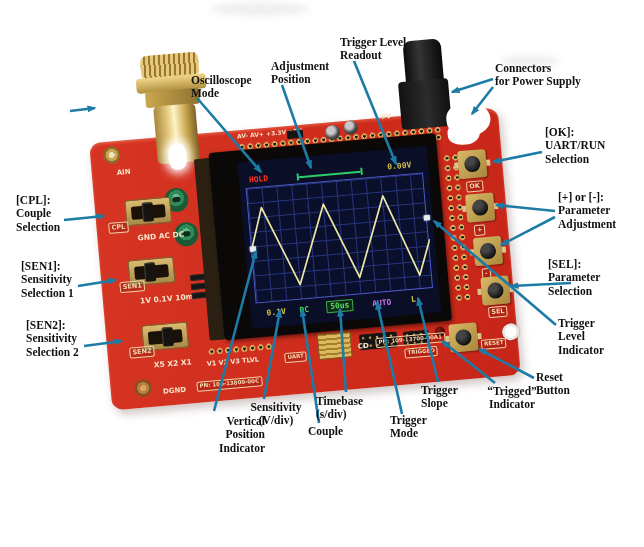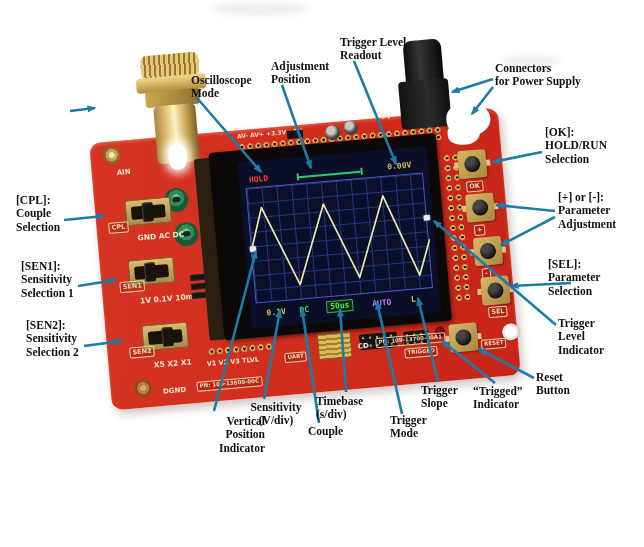--- a/index.html
+++ b/index.html
@@ -233,21 +233,21 @@
 
   <div class="ann" style="left:191px;top:74px;width:84px;">Oscilloscope
 Mode</div>
   <div class="ann" style="left:271px;top:60px;width:72px;">Adjustment
 Position</div>
   <div class="ann" style="left:495px;top:62px;width:112px;">Connectors
 for Power Supply</div>
   <div class="ann" style="left:340px;top:36px;width:92px;">Trigger Level
 Readout</div>
   <div class="ann" style="left:545px;top:126px;width:92px;">[OK]:
-HOLD/RUN
+UART/RUN
 Selection</div>
   <div class="ann" style="left:558px;top:191px;width:86px;">[+] or [-]:
 Parameter
 Adjustment</div>
   <div class="ann" style="left:548px;top:258px;width:70px;">[SEL]:
 Parameter
 Selection</div>
   <div class="ann" style="left:16px;top:194px;width:72px;">[CPL]:
 Couple
 Selection</div>
@@ -255,21 +255,21 @@
 Sensitivity
 Selection 1</div>
   <div class="ann" style="left:26px;top:319px;width:80px;">[SEN2]:
 Sensitivity
 Selection 2</div>
   <div class="ann" style="left:558px;top:317px;width:70px;">Trigger
 Level
 Indicator</div>
   <div class="ann" style="left:536px;top:371px;width:60px;">Reset
 Button</div>
-  <div class="ann" style="left:473px;top:385px;width:78px;">“Trigged”
+  <div class="ann" style="left:473px;top:385px;width:78px;text-align:center;">“Trigged”
 Indicator</div>
   <div class="ann" style="left:421px;top:384px;width:56px;">Trigger
 Slope</div>
   <div class="ann" style="left:390px;top:414px;width:58px;">Trigger
 Mode</div>
   <div class="ann" style="left:316px;top:395px;width:68px;">Timebase
 (s/div)</div>
   <div class="ann" style="left:308px;top:425px;width:52px;">Couple</div>
   <div class="ann" style="left:240px;top:401px;width:72px;text-align:center;">Sensitivity
 (V/div)</div>

